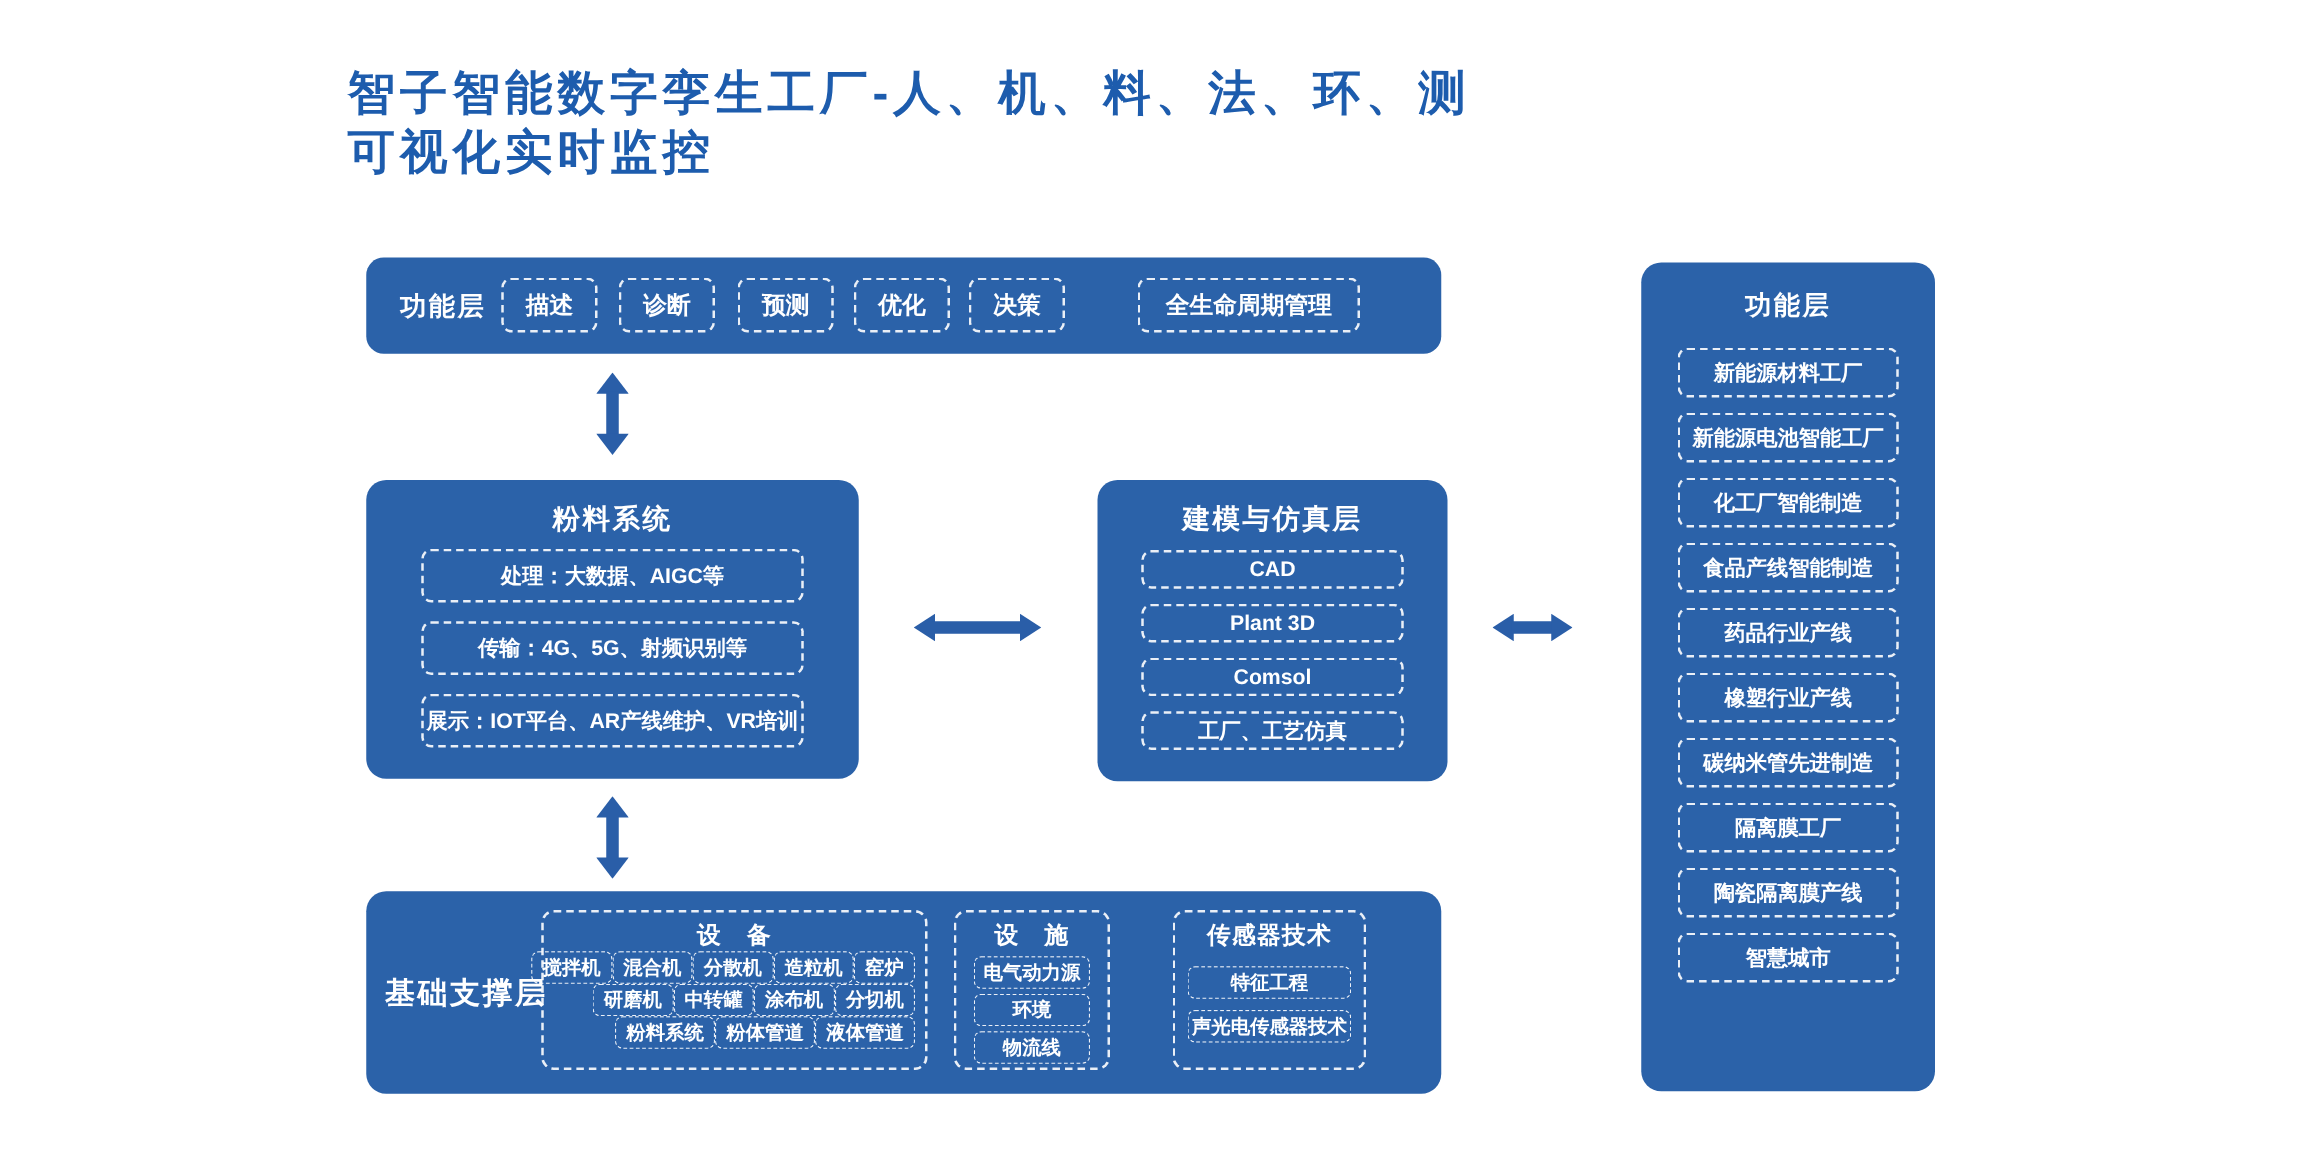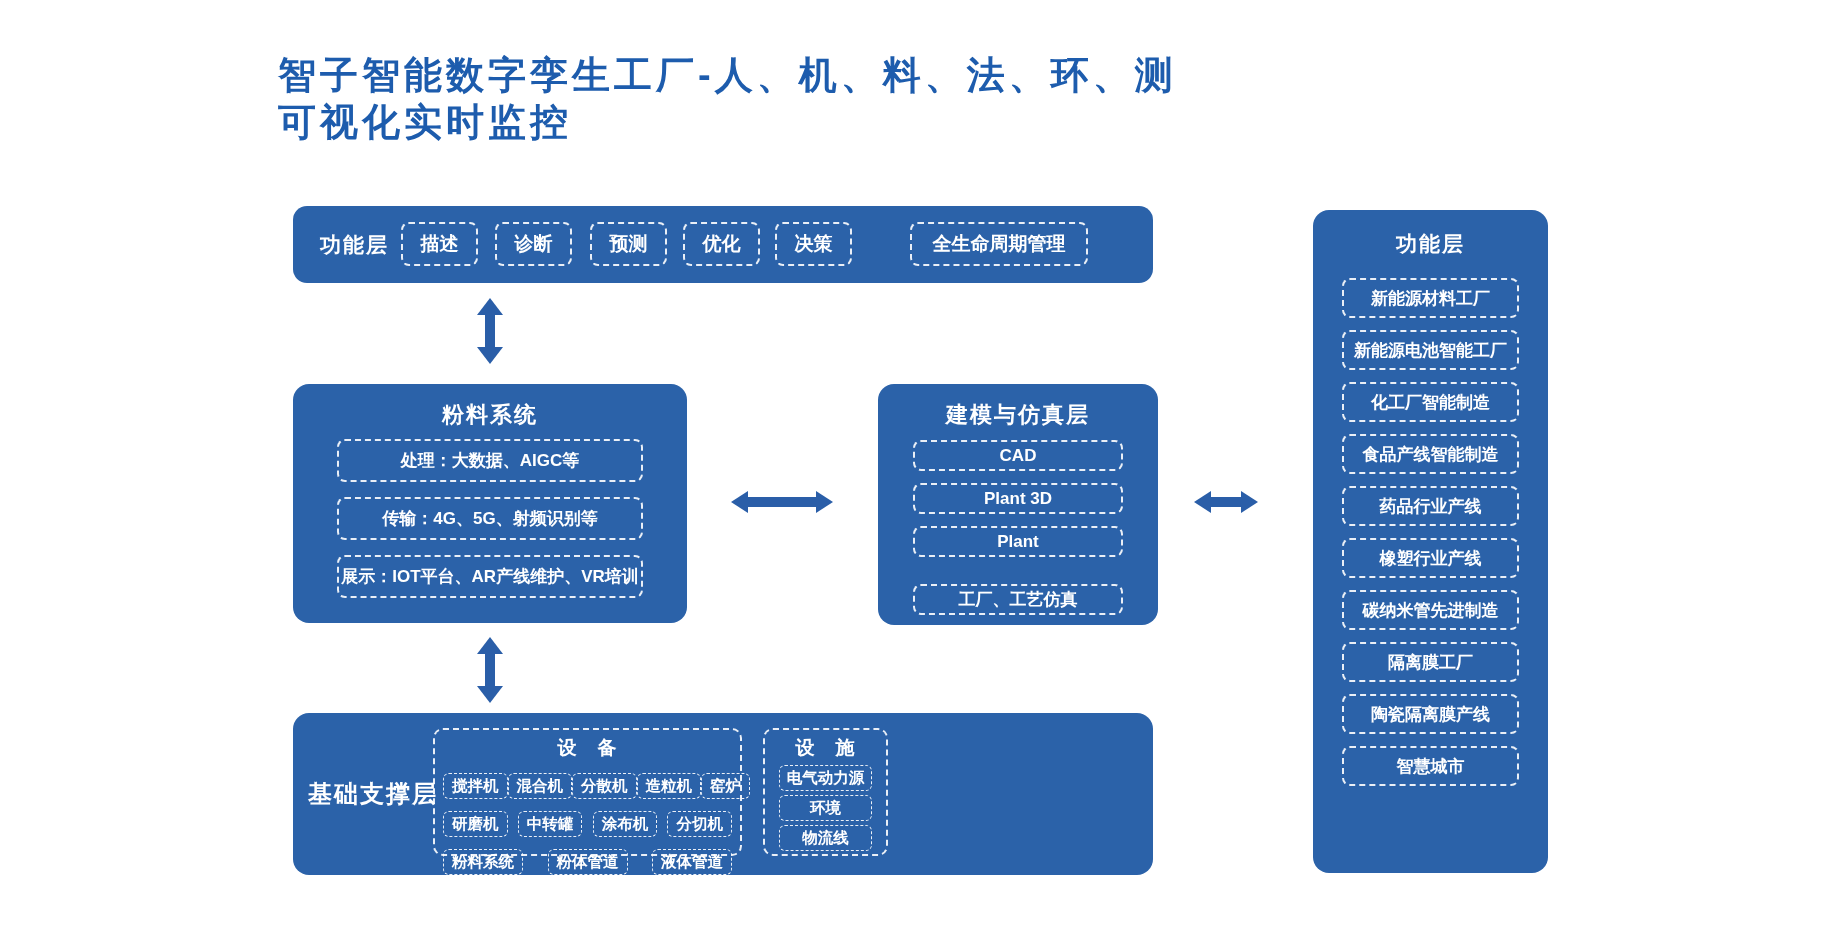--- a/index.html
+++ b/index.html
@@ -47,21 +47,21 @@
     position:absolute;left:15px;top:50%;transform:translateY(-50%);
     color:#fff;font-size:24px;font-weight:700;letter-spacing:2px;
   }
   .group{
     position:absolute;box-sizing:border-box;
     border:2px dashed rgba(255,255,255,.9);border-radius:10px;
   }
   .group-title{
     text-align:center;color:#fff;font-size:19px;font-weight:700;margin-top:5px;letter-spacing:1px;
   }
-  .mini-row{display:flex;justify-content:space-between;margin:12px 8px 0 8px;}
+  .mini-row{display:flex;justify-content:flex-end;margin:0 8px 0 8px;}
   .mini{
     position:static;box-sizing:border-box;height:26px;
     border:1.5px dashed rgba(255,255,255,.9);border-radius:6px;
     display:flex;align-items:center;justify-content:center;
     color:#fff;font-size:15.5px;font-weight:600;white-space:nowrap;
     padding:0 8px;
   }
   .stack{display:flex;flex-direction:column;gap:4px;margin:4px 14px 0 14px;}
   .stack .mini{width:auto;}
   .sensor-stack{display:flex;flex-direction:column;gap:9px;margin:12px 10px 0 10px;}
@@ -108,22 +108,22 @@
       <polygon points="0,11 17,0 17,22" fill="currentColor"></polygon>
       <rect x="15" y="6" width="72" height="10" fill="currentColor"></rect>
       <polygon points="102,11 85,0 85,22" fill="currentColor"></polygon>
     </svg>
   </div>
 
   <div class="panel" style="left:878px;top:384px;width:280px;height:241px">
     <div class="panel-title" style="top:16px">建模与仿真层</div>
     <div class="chip model-row" style="top:56px">CAD</div>
     <div class="chip model-row" style="top:99px">Plant 3D</div>
-    <div class="chip model-row" style="top:142px">Plant</div>
-    <div class="chip model-row" style="top:200px">工厂、工艺仿真</div>
+    <div class="chip model-row" style="top:142px">Comsol</div>
+    <div class="chip model-row" style="top:185px">工厂、工艺仿真</div>
   </div>
 
   <div class="arrow" style="left:1194px;top:491px">
     <svg width="64" height="22" viewBox="0 0 64 22">
       <polygon points="0,11 17,0 17,22" fill="currentColor"></polygon>
       <rect x="15" y="6" width="34" height="10" fill="currentColor"></rect>
       <polygon points="64,11 47,0 47,22" fill="currentColor"></polygon>
     </svg>
   </div>
 
@@ -178,15 +178,22 @@
 
     <div class="group" style="left:470px;top:15px;width:125px;height:128px">
       <div class="group-title">设　施</div>
       <div class="stack">
         <div class="mini">电气动力源</div>
         <div class="mini">环境</div>
         <div class="mini">物流线</div>
       </div>
     </div>
 
+    <div class="group" style="left:645px;top:15px;width:155px;height:128px">
+      <div class="group-title">传感器技术</div>
+      <div class="sensor-stack">
+        <div class="mini">特征工程</div>
+        <div class="mini">声光电传感器技术</div>
+      </div>
+    </div>
   </div>
 
 </div>
 
 </body></html>

